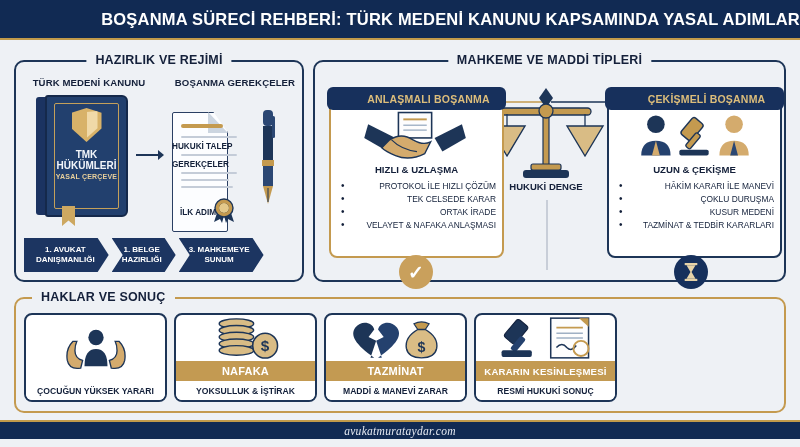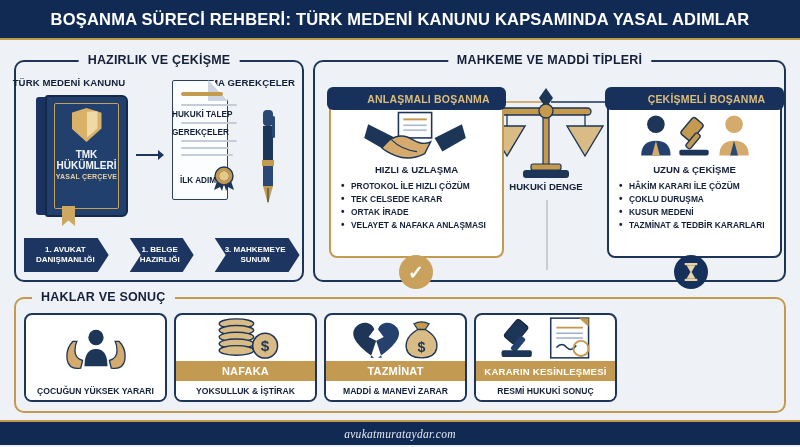--- a/index.html
+++ b/index.html
@@ -11,21 +11,21 @@
   }
   .page {
     position: relative; width: 800px; height: 447px;
     background: #eef1f5;
   }
 
   
   .title-bar {
     position: absolute; left: 0; top: 0; width: 800px; height: 38px;
     background: #112a53;
-    display: flex; align-items: center; justify-content: center;
+    display: flex; align-items: center; justify-content: flex-end;
   }
   .title-bar .title-text {
     color: #ffffff;
     font-size: 16.5px;
     font-weight: bold;
     letter-spacing: .2px;
     white-space: nowrap;
   }
   .title-rule {
     position: absolute; left: 0; top: 38px; width: 800px; height: 2px;
@@ -54,21 +54,21 @@
   #panel-court .panel-title { left: 50%; transform: translateX(-50%); }
   #panel-rights { left: 14px; top: 297px; width: 772px; height: 116px; }
   #panel-rights .panel-title { left: 16px; }
 
   
   .sublabel {
     position: absolute;
     font-size: 9.6px; font-weight: bold; color: #14203a;
     letter-spacing: .1px; white-space: nowrap; text-align: center;
   }
-  #lbl-tmk { left: 4px; top: 77px; width: 130px; }
+  #lbl-tmk { left: 24px; top: 77px; width: 130px; }
   #lbl-dilekce { left: 170px; top: 77px; width: 130px; }
 
   
   .book { position: absolute; left: 36px; top: 95px; width: 92px; height: 122px; }
   .book-spine {
     position: absolute; left: 0; top: 2px; width: 12px; height: 118px;
     background: #1b3361; border-radius: 3px 0 0 3px;
   }
   .book-cover {
     position: absolute; left: 9px; top: 0; width: 83px; height: 122px;
@@ -102,21 +102,21 @@
     position: absolute; left: 26px; bottom: -9px; width: 13px; height: 20px;
     background: #cda861;
     clip-path: polygon(0 0, 100% 0, 100% 100%, 50% 72%, 0 100%);
   }
 
   .arrow-right {
     position: absolute; left: 136px; top: 148px; width: 28px; height: 14px;
   }
 
   
-  .doc-wrap { position: absolute; left: 172px; top: 80px; width: 56px; height: 120px; }
+  .doc-wrap { position: absolute; left: 172px; top: 112px; width: 56px; height: 120px; }
   .doc-paper {
     position: absolute; inset: 0;
     background: #fcfdff; border: 1.8px solid #2a3f63;
     border-radius: 2px;
     clip-path: polygon(0 0, 74% 0, 100% 17%, 100% 100%, 0 100%);
   }
   .doc-fold {
     position: absolute; right: 0; top: 0; width: 20px; height: 21px;
     background: #ccd5e0;
     clip-path: polygon(0 0, 100% 100%, 0 100%);
@@ -131,21 +131,21 @@
   .doc-txt {
     position: absolute; left: 0; width: 100%; text-align: center;
     font-size: 8.2px; font-weight: bold; color: #13203a; white-space: nowrap;
   }
   .seal {
     position: absolute; left: 40px; top: 84px; width: 24px; height: 28px;
   }
   .pen { position: absolute; left: 258px; top: 108px; width: 20px; height: 98px; }
 
   
-  .steps { position: absolute; left: 24px; top: 238px; display: flex; gap: 21px; }
+  .steps { position: absolute; left: 24px; top: 238px; display: flex; gap: 3px; }
   .step {
     position: relative; height: 34px; background: #1c3561;
     display: flex; flex-direction: column; align-items: center; justify-content: center;
     color: #fff; font-size: 8px; font-weight: bold; line-height: 10px;
     text-align: center; padding: 0 14px 0 10px;
     clip-path: polygon(0 0, calc(100% - 11px) 0, 100% 50%, calc(100% - 11px) 100%, 0 100%, 11px 50%);
   }
   .step:first-child { clip-path: polygon(0 0, calc(100% - 11px) 0, 100% 50%, calc(100% - 11px) 100%, 0 100%); padding-left: 12px; }
   .step span { display: block; white-space: nowrap; }
 
@@ -167,22 +167,23 @@
   .case-sub {
     position: absolute; left: 0; width: 100%; top: 64px; text-align: center;
     font-size: 9.6px; font-weight: bold; color: #14203a;
   }
   .case-list {
     position: absolute; left: 10px; top: 80px; right: 6px;
     list-style: none;
   }
   .case-list li {
     position: relative; padding-left: 10px;
-    font-size: 8.4px; font-weight: bold; color: #13203a; line-height: 13px;
+    font-size: 8.4px; font-weight: normal; color: #13203a; line-height: 13px;
     white-space: nowrap;
+    text-align: right;
   }
   .case-list li::before {
     content: "\2022"; position: absolute; left: 0; top: -1px; font-size: 10px;
   }
   .case-icons { position: absolute; left: 0; top: 10px; width: 100%; height: 50px; }
 
   .badge {
     position: absolute; width: 34px; height: 34px; border-radius: 50%;
     display: flex; align-items: center; justify-content: center;
   }
@@ -224,41 +225,41 @@
     display: flex; align-items: center; justify-content: center;
     color: #13203a; font-size: 8.6px; font-weight: bold; white-space: nowrap;
   }
 
   
   .footer-rule {
     position: absolute; left: 0; top: 420px; width: 800px; height: 2px;
     background: #c19a4b;
   }
   .footer {
-    position: absolute; left: 0; top: 422px; width: 800px; height: 23px;
+    position: absolute; left: 0; top: 422px; width: 800px; height: 17px;
     background: #112a53;
     display: flex; align-items: center; justify-content: center;
   }
   .footer .site {
     color: #e6eaf2; font-family: "Liberation Serif", serif;
     font-style: italic; font-size: 11.5px; letter-spacing: .3px;
   }
 </style>
 </head>
 <body>
 
 <div class="page">
 
   <div class="title-bar">
     <div class="title-text">BOŞANMA SÜRECİ REHBERİ: TÜRK MEDENİ KANUNU KAPSAMINDA YASAL ADIMLAR</div>
   </div>
   <div class="title-rule"></div>
 
   <div class="panel" id="panel-prep">
-    <div class="panel-title">HAZIRLIK VE ÇEKİŞME</div>
+    <div class="panel-title">HAZIRLIK VE REJİMİ</div>
   </div>
 
   <div class="sublabel" id="lbl-tmk">TÜRK MEDENİ KANUNU</div>
   <div class="sublabel" id="lbl-dilekce">BOŞANMA GEREKÇELER</div>
 
   <div class="book">
     <div class="book-spine"></div>
     <div class="book-cover">
       <div class="book-frame"></div>
       <div class="shield"></div>
@@ -377,21 +378,21 @@
       <polygon points="48,31 44,46 52,46" fill="#d4ab6d"></polygon>
       <circle cx="128" cy="14" r="9" fill="#d4ab6d"></circle>
       <path d="M113,46 q0,-15 15,-15 q15,0 15,15 z" fill="#d4ab6d"></path>
       <polygon points="128,31 124,46 132,46" fill="#2b4773"></polygon>
       <rect x="78" y="8" width="14" height="22" rx="3" transform="rotate(40 85 19)" fill="#c49a4f" stroke="#1d3557" stroke-width="1.4"></rect>
       <rect x="83" y="22" width="6" height="18" rx="2" transform="rotate(40 86 31)" fill="#c49a4f" stroke="#1d3557" stroke-width="1.3"></rect>
       <rect x="72" y="40" width="30" height="6" rx="2" fill="#1d3557"></rect>
     </svg>
     <div class="case-sub">UZUN &amp; ÇEKİŞME</div>
     <ul class="case-list">
-      <li>HÂKİM KARARI İLE ÇÖZÜM</li>
+      <li>HÂKİM KARARI İLE MANEVİ</li>
       <li>ÇOKLU DURUŞMA</li>
       <li>KUSUR MEDENİ</li>
       <li>TAZMİNAT &amp; TEDBİR KARARLARI</li>
     </ul>
   </div>
   <div class="badge" id="badge-hourglass">
     <svg viewBox="0 0 20 22" width="18" height="20">
       <rect x="3" y="1" width="14" height="2.4" fill="#e7d3a8"></rect>
       <rect x="3" y="18.6" width="14" height="2.4" fill="#e7d3a8"></rect>
       <path d="M5,3.4 L15,3.4 L10.6,11 L15,18.6 L5,18.6 L9.4,11 Z" fill="#e7d3a8"></path>

